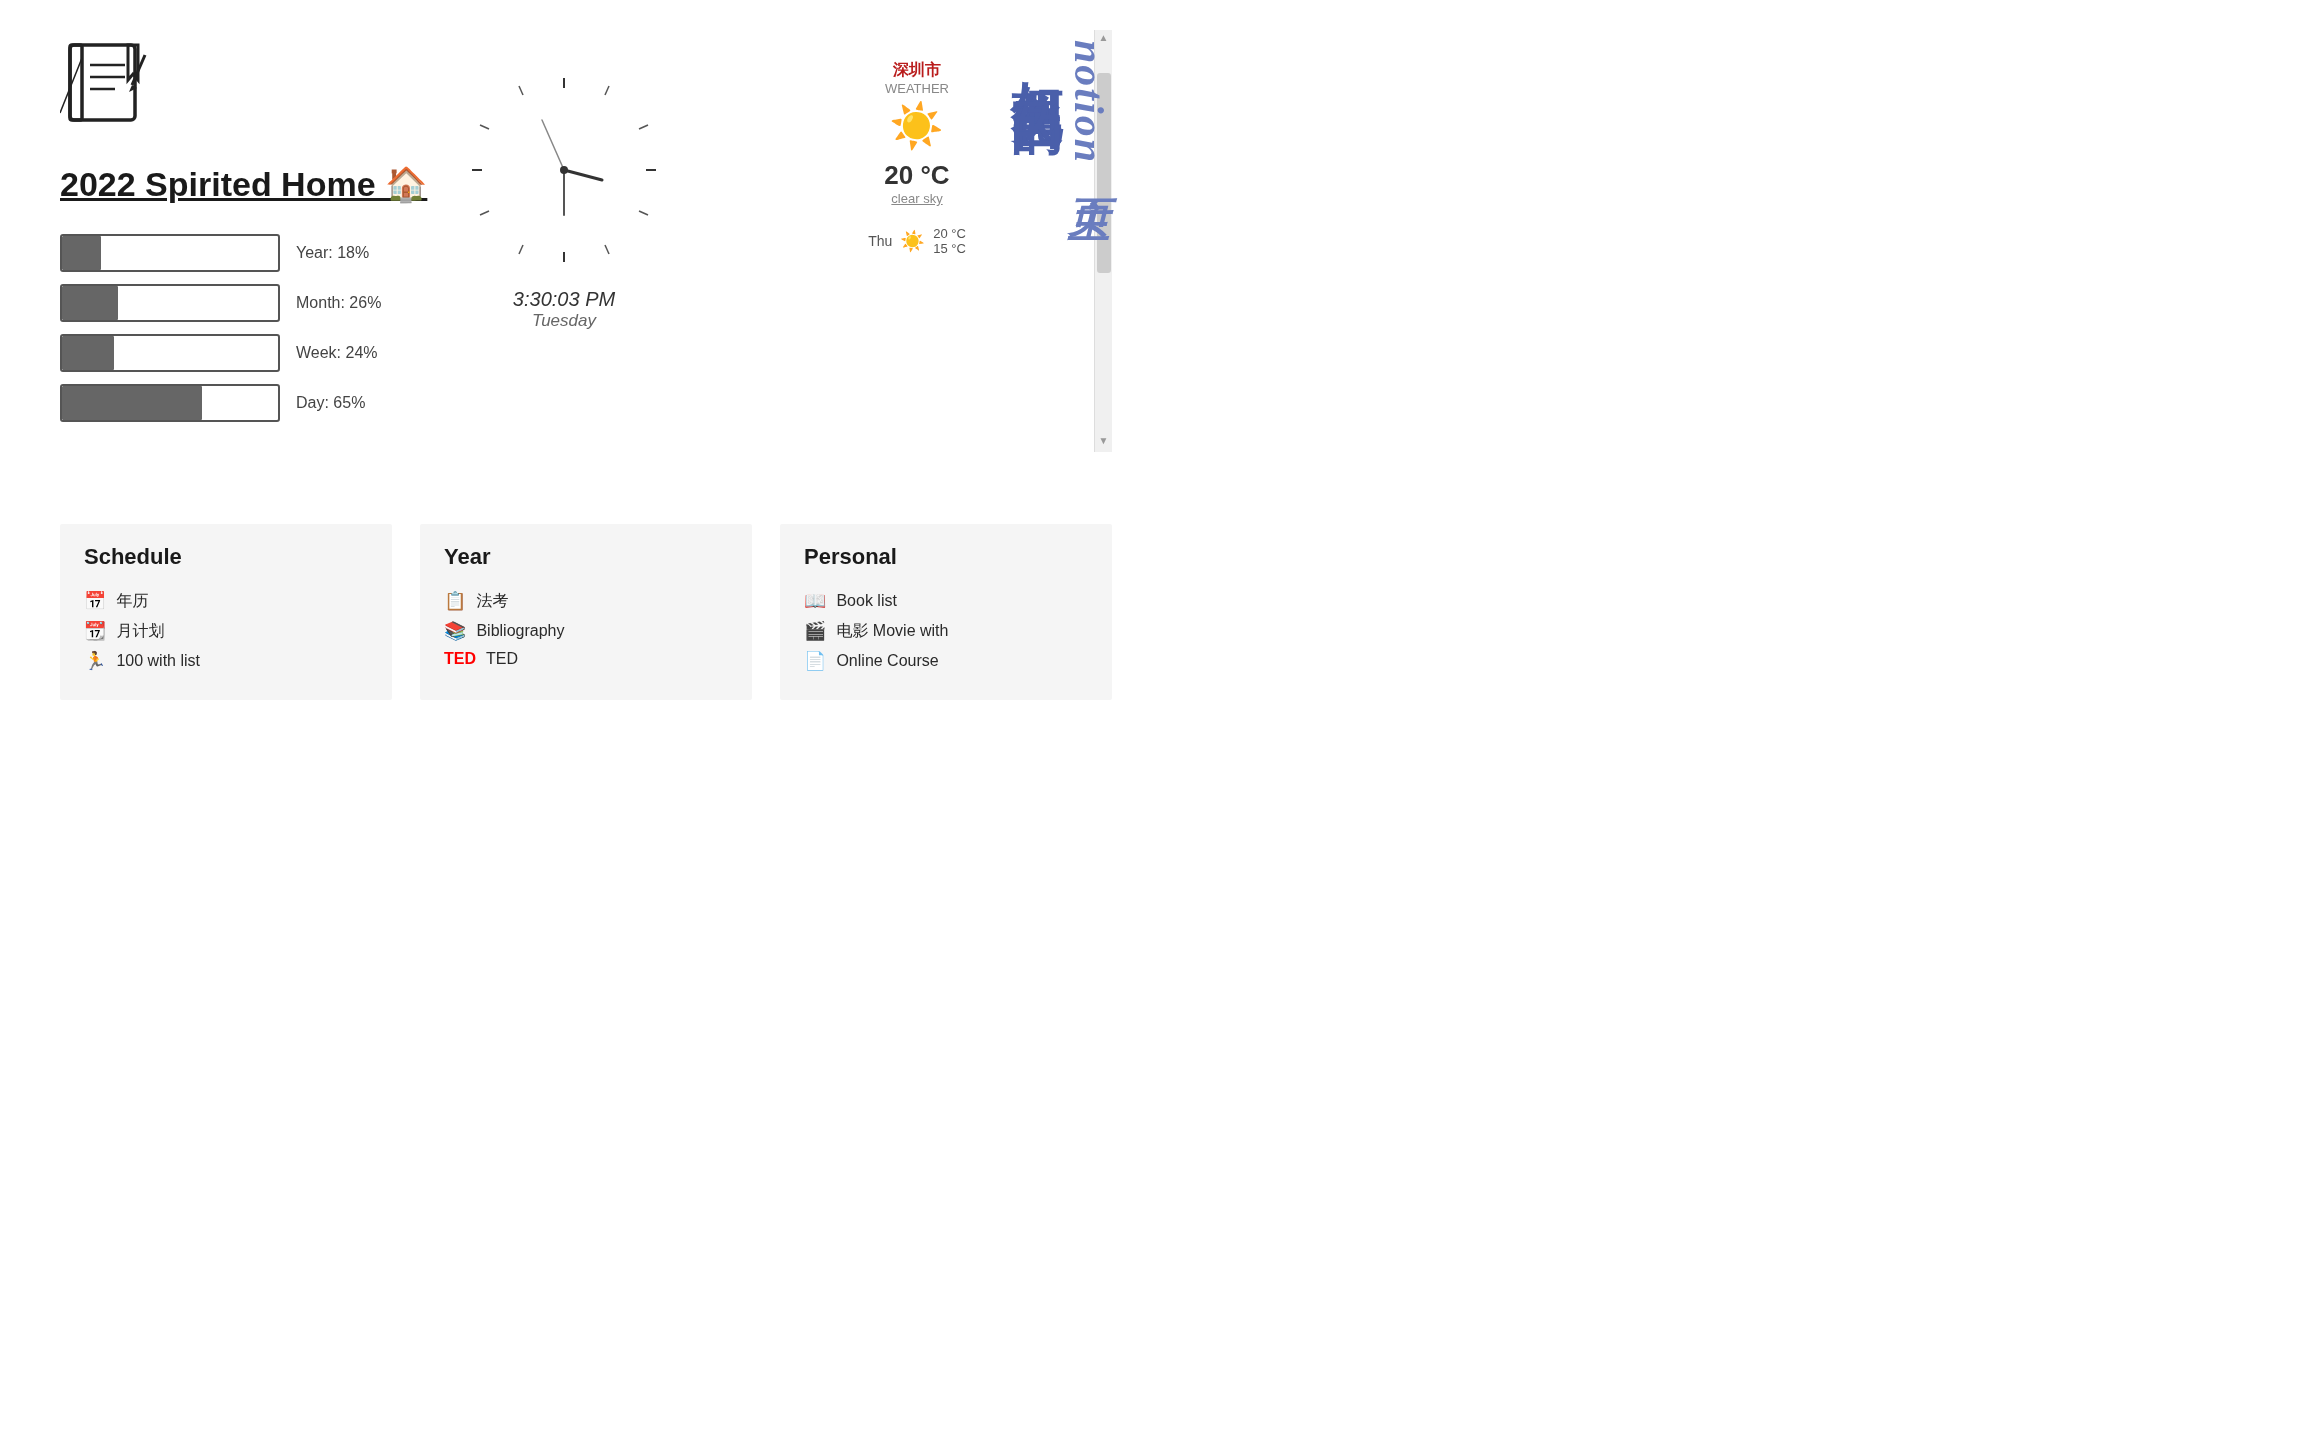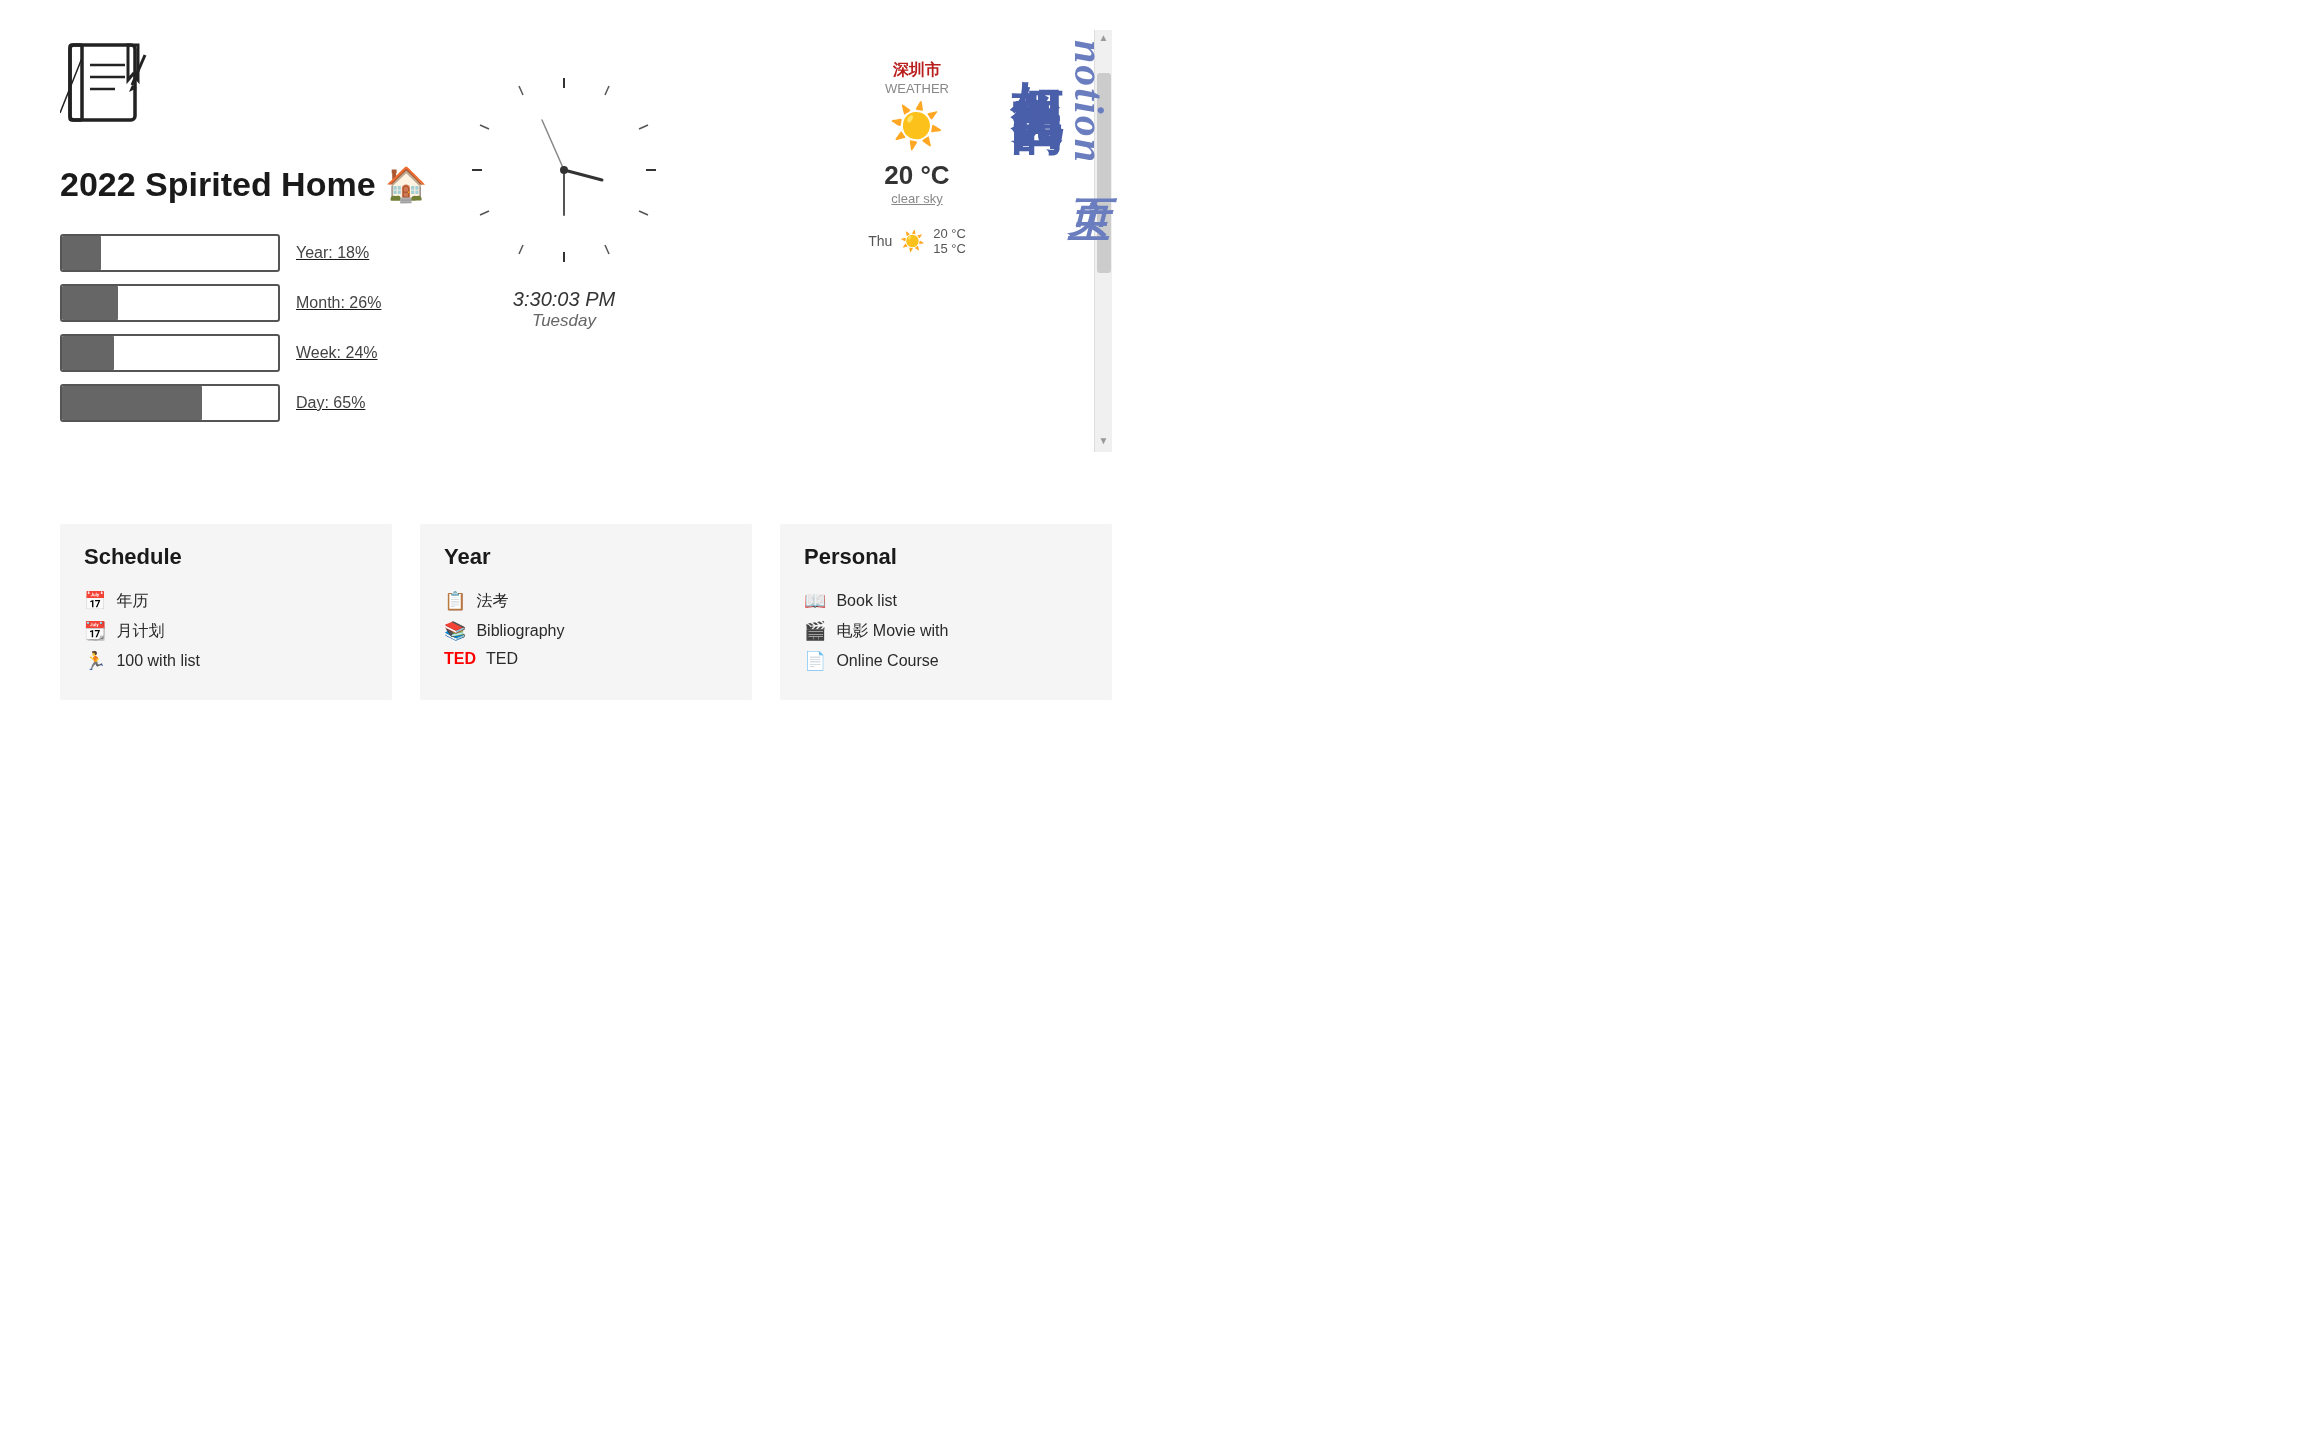--- a/index.html
+++ b/index.html
@@ -60,30 +60,30 @@
       font-family: Georgia, 'Times New Roman', serif;
     }
 
     
     .page-title {
       font-size: 34px;
       font-weight: 800;
       color: #1a1a1a;
       margin-bottom: 30px;
       margin-top: 10px;
+      text-decoration: underline;
     }
 
     
     .progress-section {
       display: flex;
       flex-direction: column;
       gap: 12px;
       margin-bottom: 30px;
       max-width: 500px;
-      text-decoration: underline;
     }
 
     .progress-row {
       display: flex;
       align-items: center;
       gap: 16px;
     }
 
     .progress-bar-container {
       width: 220px;

